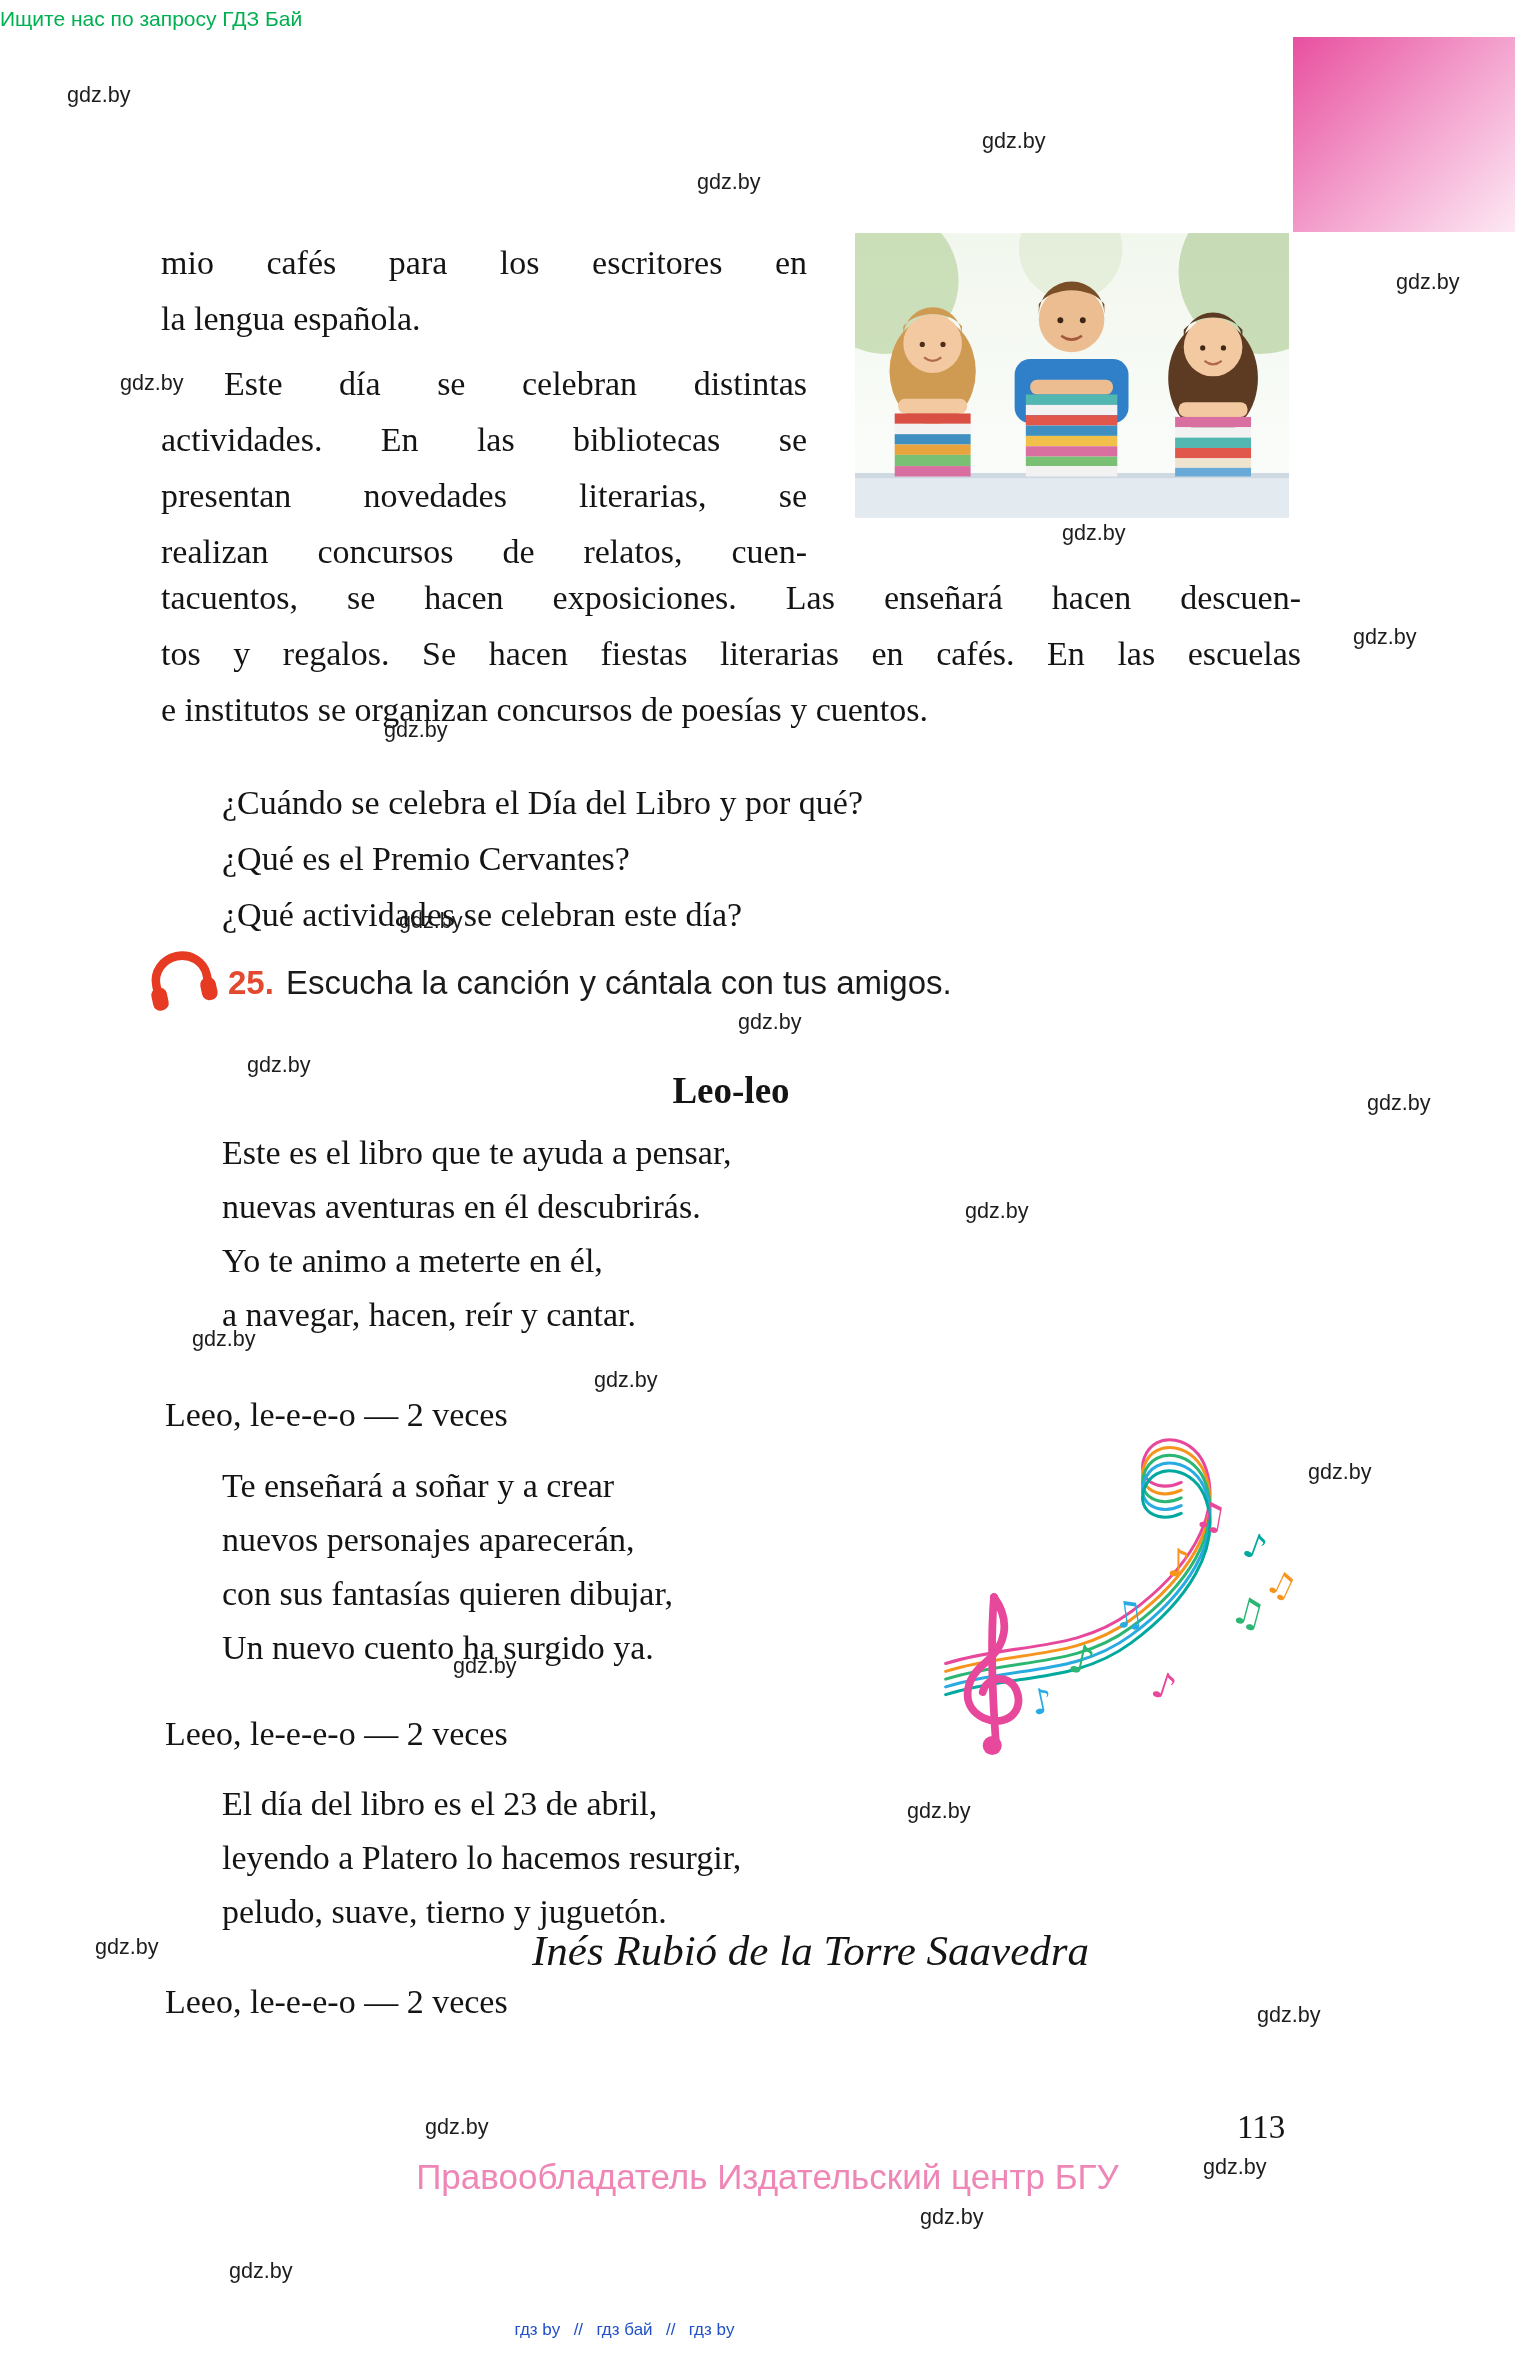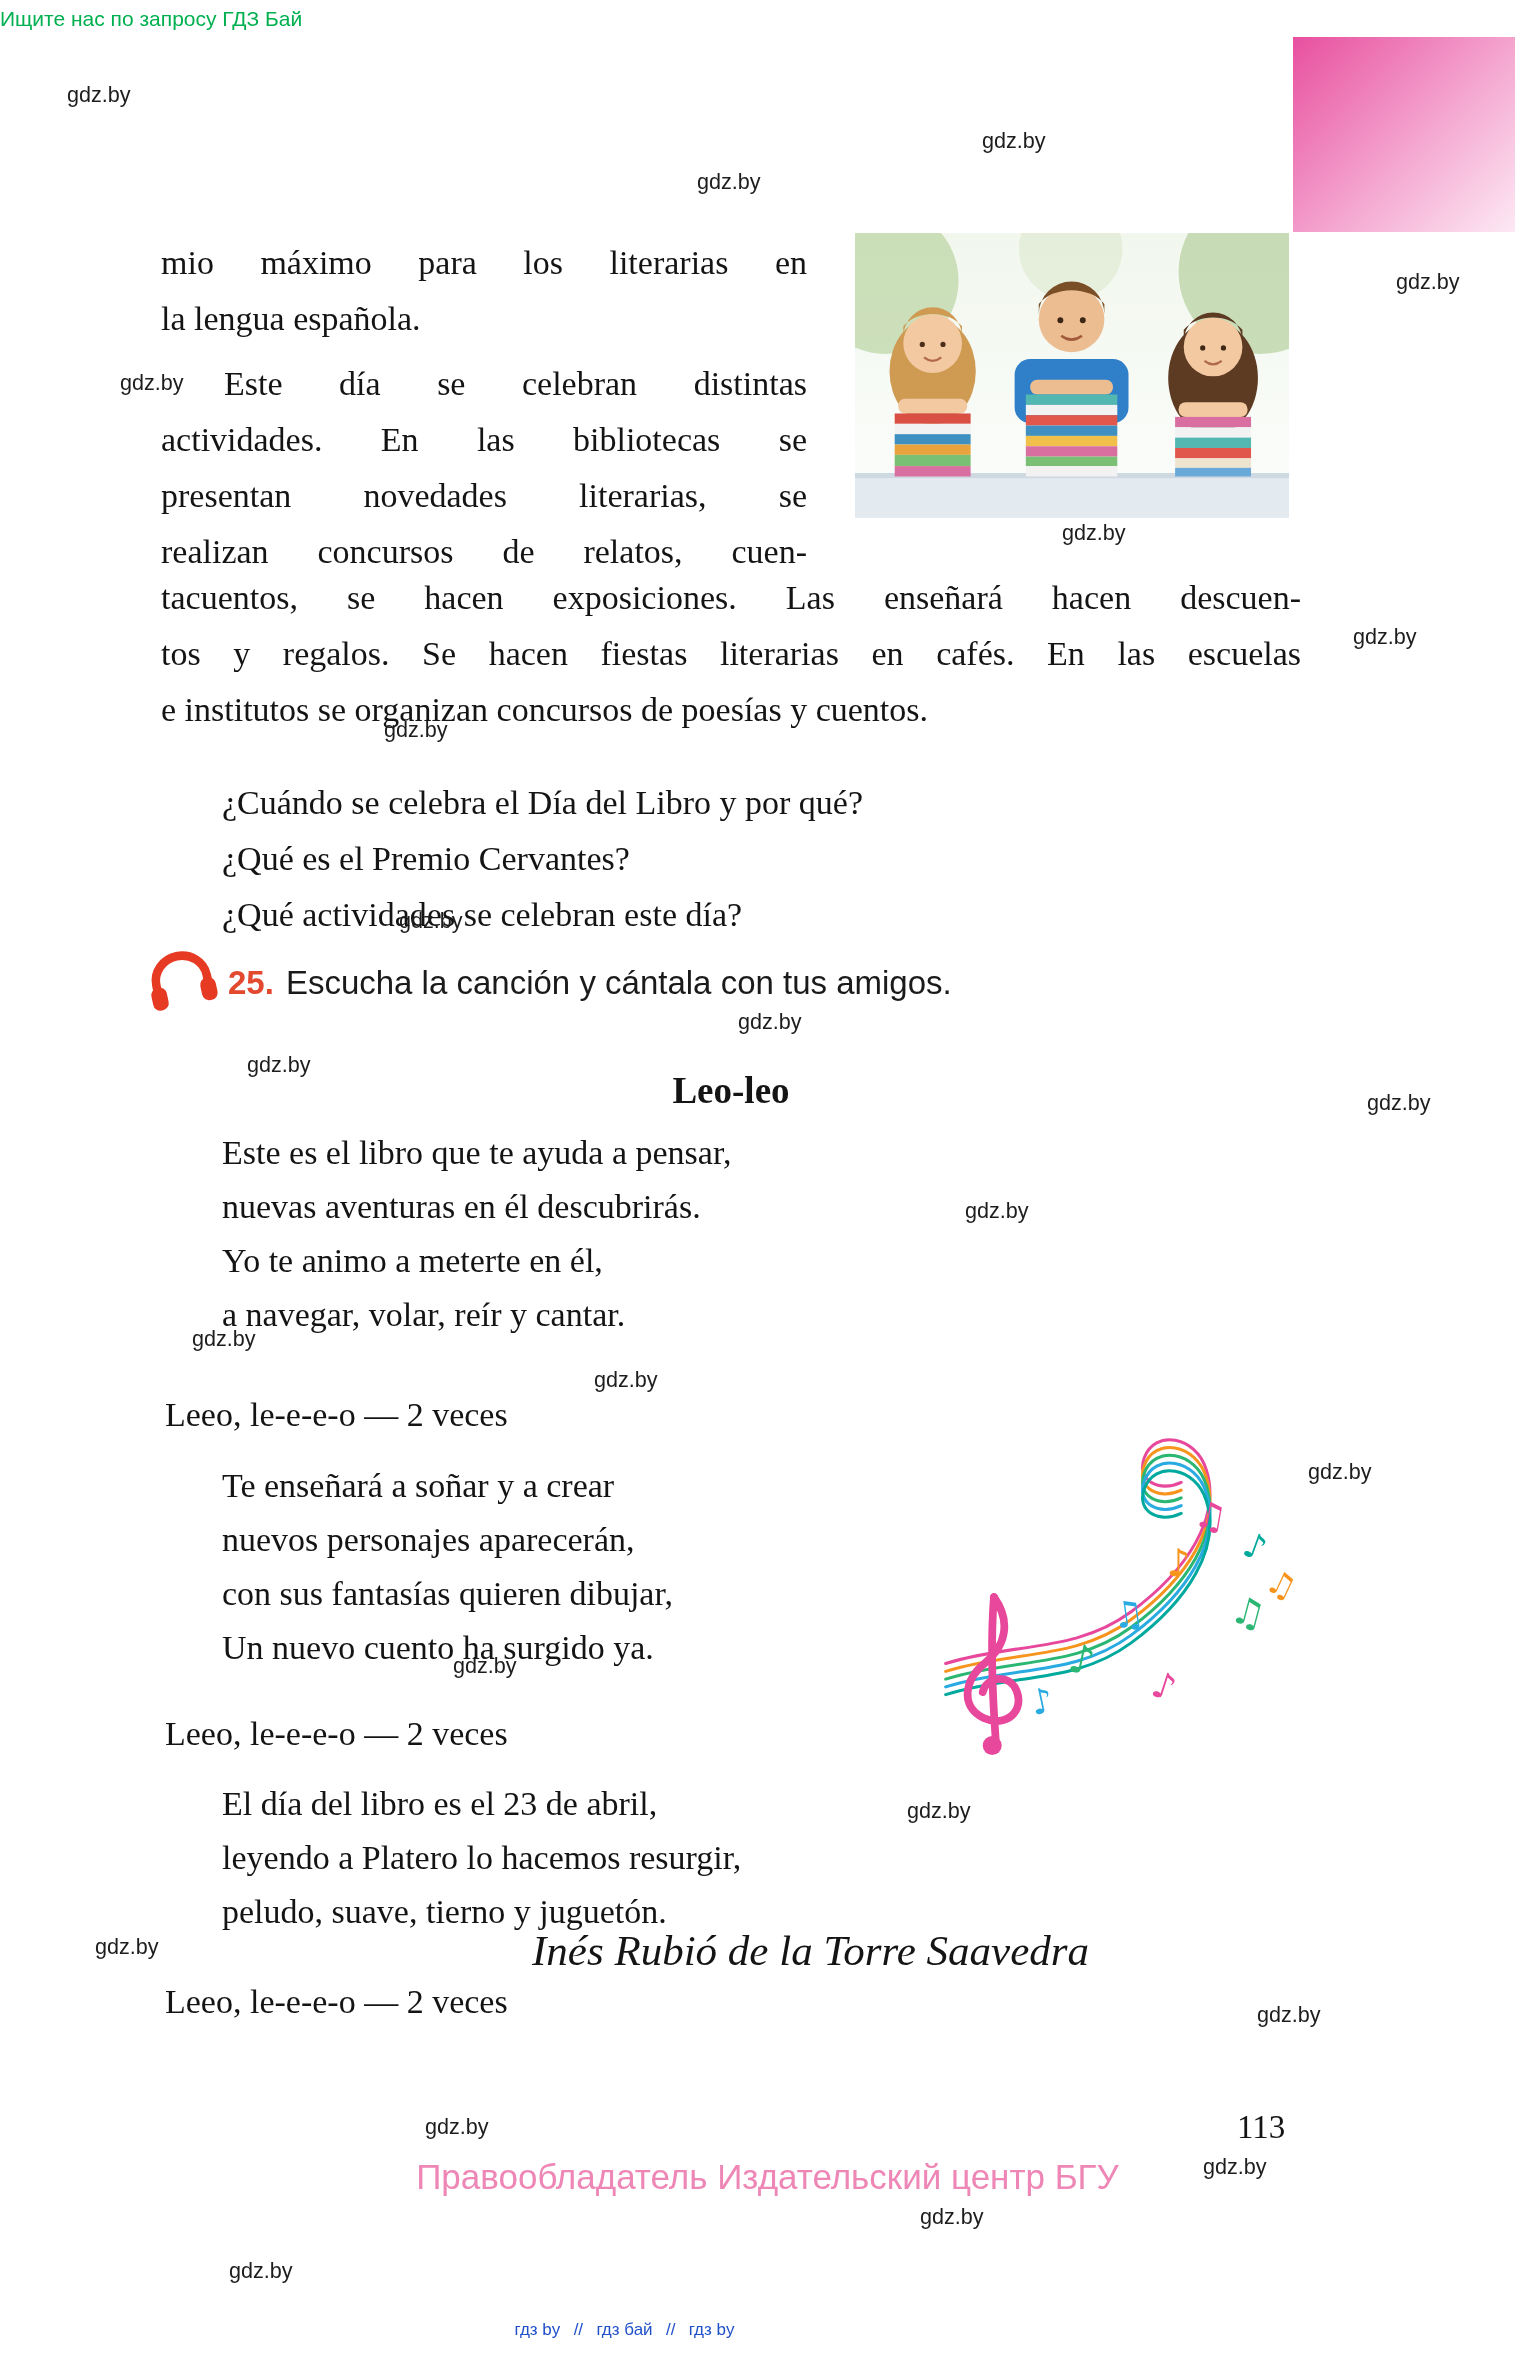--- a/index.html
+++ b/index.html
@@ -115,21 +115,21 @@
       <rect x="371" y="213" width="88" height="12" fill="#d96fa0"></rect>
       <rect x="371" y="225" width="88" height="12" fill="#f2f2f2"></rect>
       <rect x="371" y="237" width="88" height="12" fill="#52b7b0"></rect>
       <rect x="371" y="249" width="88" height="12" fill="#e2574c"></rect>
       <rect x="371" y="261" width="88" height="11" fill="#efe4cf"></rect>
       <rect x="371" y="272" width="88" height="10" fill="#69a9d8"></rect>
     </svg>
   </div>
 
   <div class="para narrow" style="top:235px;">
-    <span class="ln just">mio máximo para los literarias en</span>
+    <span class="ln just">mio cafés para los escritores en</span>
     <span class="ln">la lengua española.</span>
   </div>
 
   <div class="para narrow" style="top:356px;">
     <span class="ln just indent">Este día se celebran distintas</span>
     <span class="ln just">actividades. En las bibliotecas se</span>
     <span class="ln just">presentan novedades literarias, se</span>
     <span class="ln just">realizan concursos de relatos, cuen-</span>
   </div>
 
@@ -155,21 +155,21 @@
   <div class="exercise">
     <span class="ex-num">25.</span><span>Escucha la canción y cántala con tus amigos.</span>
   </div>
 
   <div class="song-title">Leo-leo</div>
 
   <div class="stanza" style="top:1126px;">
     <div>Este es el libro que te ayuda a pensar,</div>
     <div>nuevas aventuras en él descubrirás.</div>
     <div>Yo te animo a meterte en él,</div>
-    <div>a navegar, volar, reír y cantar.</div>
+    <div>a navegar, hacen, reír y cantar.</div>
   </div>
 
   <div class="refrain" style="top:1396px;">Leeo, le-e-e-o — 2 veces</div>
 
   <div class="stanza" style="top:1459px;">
     <div>Te enseñará a soñar y a crear</div>
     <div>nuevos personajes aparecerán,</div>
     <div>con sus fantasías quieren dibujar,</div>
     <div>Un nuevo cuento ha surgido ya.</div>
   </div>

